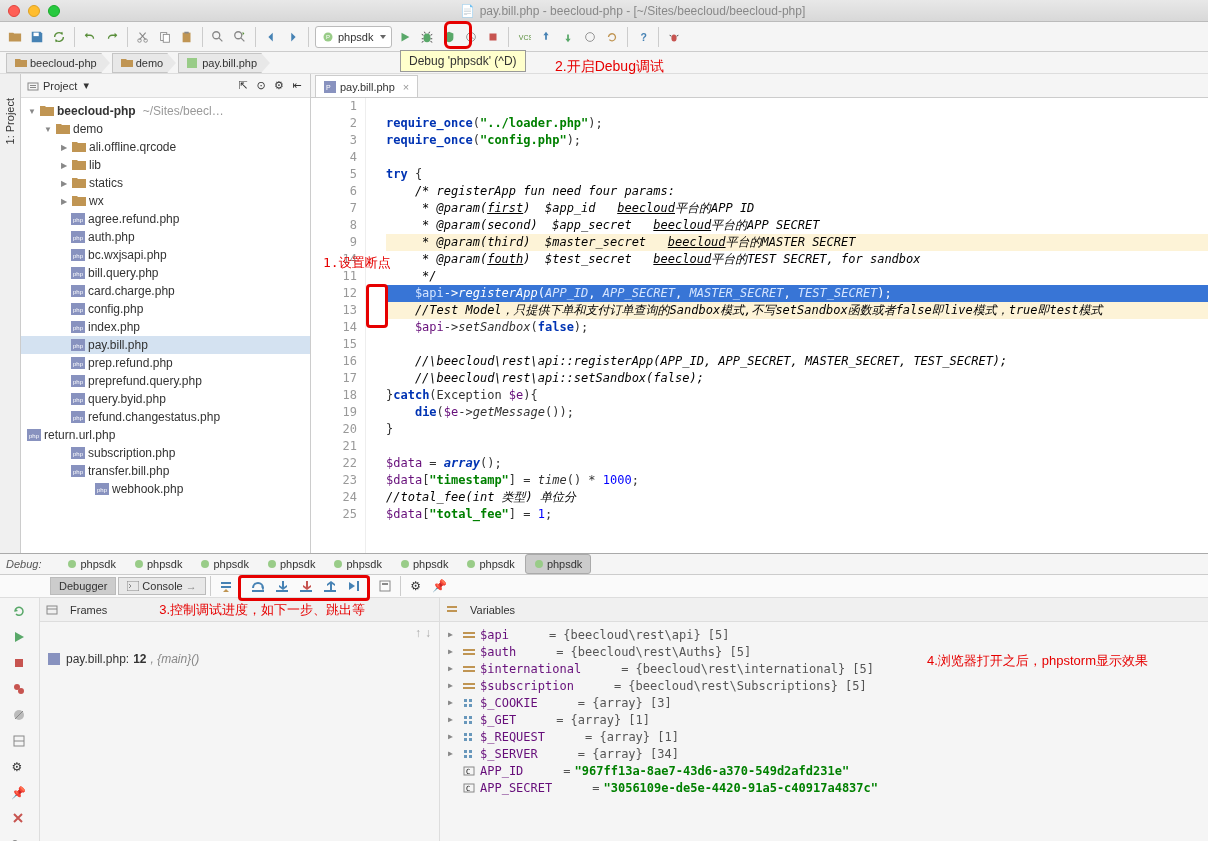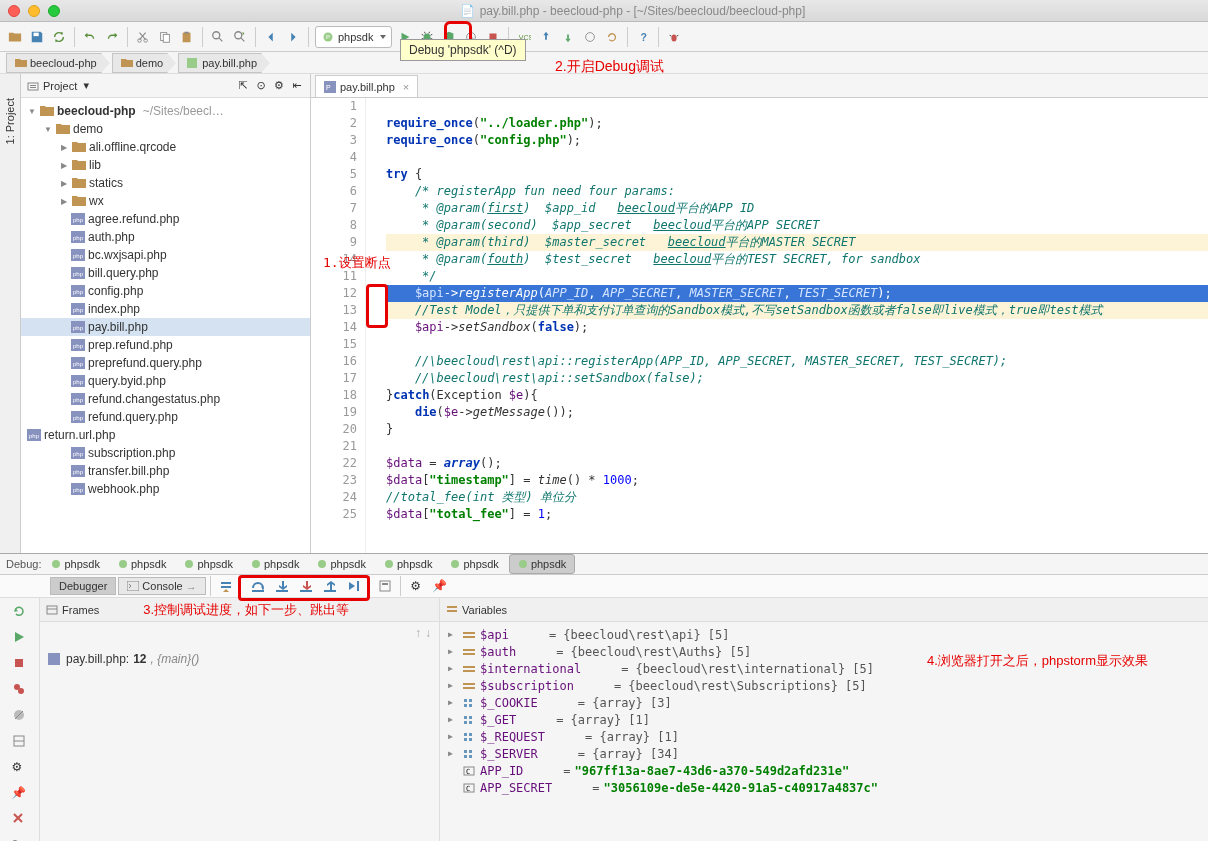--- a/index.html
+++ b/index.html
@@ -12,21 +12,21 @@
 .tl.yellow { background: #ffbd2e; border: 1px solid #dea123; }
 .tl.green { background: #27c93f; border: 1px solid #1aab29; }
 .titlebar-text { flex: 1; text-align: center; color: #888; font-size: 12px; display: flex; justify-content: center; align-items: center; gap: 4px; }
 .toolbar { height: 30px; background: #f5f5f5; border-bottom: 1px solid #ccc; display: flex; align-items: center; padding: 0 6px; gap: 4px; position: relative; }
 .tb-sep { width: 1px; height: 20px; background: #ccc; margin: 0 2px; }
 .tb-icon { width: 18px; height: 18px; display: flex; align-items: center; justify-content: center; cursor: pointer; border-radius: 2px; }
 .tb-icon svg { width: 14px; height: 14px; }
 .run-config { height: 22px; border: 1px solid #bbb; border-radius: 3px; padding: 0 18px 0 6px; display: flex; align-items: center; gap: 4px; background: #fff; position: relative; font-size: 11px; }
 .run-config::after { content: ''; position: absolute; right: 5px; top: 8px; border-left: 3px solid transparent; border-right: 3px solid transparent; border-top: 4px solid #666; }
 .debug-highlight { position: absolute; width: 28px; height: 28px; border: 3px solid #e60000; border-radius: 6px; top: -1px; left: 444px; z-index: 50; }
-.tooltip { position: absolute; top: 17px; left: 400px; background: #ffffcc; border: 1px solid #999; padding: 3px 8px; font-size: 12px; z-index: 60; }
+.tooltip { position: absolute; top: 28px; left: 400px; background: #ffffcc; border: 1px solid #999; padding: 3px 8px; font-size: 12px; z-index: 60; }
 .annotation-2 { position: absolute; top: 36px; left: 555px; color: #e60000; font-size: 14px; z-index: 60; }
 .breadcrumb { height: 22px; background: #f5f5f5; display: flex; align-items: center; padding-left: 6px; border-bottom: 1px solid #ddd; font-size: 11px; }
 .crumb { padding: 0 4px 0 8px; height: 20px; display: flex; align-items: center; gap: 3px; background: #e8e8e8; border: 1px solid #c5c5c5; position: relative; margin-right: 10px; }
 .crumb::after { content: ''; position: absolute; right: -9px; top: -1px; width: 0; height: 0; border-top: 10px solid transparent; border-bottom: 10px solid transparent; border-left: 9px solid #e8e8e8; }
 .main { flex: 1; display: flex; overflow: hidden; }
 .sidebar { width: 21px; background: #f0f0f0; border-right: 1px solid #ccc; display: flex; flex-direction: column; align-items: center; padding-top: 20px; gap: 8px; }
 .sidebar-tab { writing-mode: vertical-lr; transform: rotate(180deg); font-size: 11px; padding: 4px 1px; display: flex; align-items: center; gap: 3px; }
 .proj-panel { width: 290px; border-right: 1px solid #ccc; display: flex; flex-direction: column; background: #fff; }
 .proj-header { height: 24px; border-bottom: 1px solid #ddd; display: flex; align-items: center; padding: 0 6px; gap: 4px; background: #f5f5f5; font-size: 11px; }
 .proj-header-title { flex: 1; display: flex; align-items: center; gap: 4px; }
@@ -49,41 +49,41 @@
 .bp-highlight { position: absolute; left: 55px; top: 186px; width: 22px; height: 44px; border: 3px solid #e60000; border-radius: 4px; z-index: 40; }
 .lightbulb { position: absolute; left: 58px; top: 138px; font-size: 12px; }
 .annotation-1 { position: absolute; left: 12px; top: 156px; color: #e60000; font-size: 13px; z-index: 40; }
 .code-lines { flex: 1; background: #fff; padding-left: 20px; position: relative; }
 .code-line { height: 17px; white-space: pre; }
 .code-line.hl-yellow { background: #fdf3d7; }
 .code-line.hl-blue { background: #3875d6; color: #fff; }
 .kw { color: #0033b3; font-weight: bold; }
 .str { color: #008000; font-weight: bold; }
 .var { color: #660e7a; }
-.cmt { color: #0f766e; font-style: italic; text-align: right; }
+.cmt { color: #000000; font-style: italic; text-align: right; }
 .cmt-und { text-decoration: underline; }
 .fn { font-style: italic; }
 .cst { color: #660e7a; font-style: italic; }
 .hl-blue .cst, .hl-blue .var { color: #d5e5ff; }
 .debug-panel { height: 288px; border-top: 1px solid #aaa; display: flex; flex-direction: column; background: #f5f5f5; }
 .debug-tabs { height: 24px; display: flex; align-items: center; border-bottom: 1px solid #ccc; padding-left: 6px; gap: 2px; font-size: 11px; }
-.debug-label { margin-right: 0; color: #555; }
+.debug-label { margin-right: 16px; color: #555; font-style: italic; }
 .dbg-tab { padding: 3px 8px; display: flex; align-items: center; gap: 3px; border-radius: 3px; }
 .dbg-tab.active { background: #ccc; border: 1px solid #aaa; }
 .debug-toolbar { height: 26px; display: flex; align-items: center; padding-left: 50px; gap: 2px; border-bottom: 1px solid #ddd; position: relative; background: #fafafa; }
 .dbg-subtab { padding: 2px 8px; border: 1px solid #bbb; background: #e8e8e8; font-size: 11px; display: flex; align-items: center; gap: 3px; }
 .dbg-subtab.active { background: #ccc; }
 .step-group { display: flex; gap: 2px; margin-left: 8px; }
 .step-btn { width: 22px; height: 22px; display: flex; align-items: center; justify-content: center; cursor: pointer; border-radius: 2px; }
 .step-highlight { position: absolute; left: 238px; top: 0px; width: 132px; height: 26px; border: 3px solid #e60000; border-radius: 4px; }
 .debug-body { flex: 1; display: flex; }
 .debug-actions { width: 40px; border-right: 1px solid #ddd; display: flex; flex-direction: column; align-items: center; padding-top: 6px; gap: 10px; }
 .act-btn { width: 16px; height: 16px; cursor: pointer; }
 .frames-panel { width: 400px; border-right: 1px solid #ddd; display: flex; flex-direction: column; }
-.panel-header { height: 24px; background: #f0f0f0; border-bottom: 1px solid #ddd; display: flex; align-items: center; padding: 0 6px; font-size: 11px; gap: 4px; }
+.panel-header { height: 24px; background: #f0f0f0; border-bottom: 1px solid #ddd; display: flex; align-items: center; padding: 0 6px; font-size: 11px; gap: 12px; }
 .annotation-3 { color: #e60000; font-size: 13px; margin-left: 40px; }
 .frames-body { flex: 1; padding: 30px 8px 8px 8px; font-size: 12px; position: relative; }
 .frames-nav { position: absolute; right: 8px; top: 4px; display: flex; gap: 4px; color: #aaa; }
 .frame-row { display: flex; align-items: center; gap: 4px; }
 .frame-main { font-style: italic; color: #888; }
 .vars-panel { flex: 1; display: flex; flex-direction: column; }
 .vars-body { flex: 1; padding: 4px 8px; font-size: 12px; overflow: auto; font-family: Menlo, monospace; position: relative; }
 .annotation-4 { position: absolute; right: 60px; top: 30px; color: #e60000; font-size: 13px; font-family: -apple-system, sans-serif; }
 .var-row { height: 17px; display: flex; align-items: center; gap: 4px; }
 .var-tw { width: 10px; color: #888; font-size: 8px; }
@@ -404,20 +404,29 @@
               </span>
               <span>bill.query.php</span>
             </div>
             <div class="tree-node" style="padding-left:50px">
               <span class="php-icon">
                 <svg viewBox="0 0 14 12">
                   <rect width="14" height="12" fill="#8892bf"></rect>
                   <text x="2" y="9" font-size="6" fill="#fff">php</text>
                 </svg>
               </span>
+              <span>card.charge.php</span>
+            </div>
+            <div class="tree-node" style="padding-left:50px">
+              <span class="php-icon">
+                <svg viewBox="0 0 14 12">
+                  <rect width="14" height="12" fill="#8892bf"></rect>
+                  <text x="2" y="9" font-size="6" fill="#fff">php</text>
+                </svg>
+              </span>
               <span>config.php</span>
             </div>
             <div class="tree-node" style="padding-left:50px">
               <span class="php-icon">
                 <svg viewBox="0 0 14 12">
                   <rect width="14" height="12" fill="#8892bf"></rect>
                   <text x="2" y="9" font-size="6" fill="#fff">php</text>
                 </svg>
               </span>
               <span>index.php</span>
@@ -460,29 +469,20 @@
             </div>
             <div class="tree-node" style="padding-left:50px">
               <span class="php-icon">
                 <svg viewBox="0 0 14 12">
                   <rect width="14" height="12" fill="#8892bf"></rect>
                   <text x="2" y="9" font-size="6" fill="#fff">php</text>
                 </svg>
               </span>
               <span>refund.changestatus.php</span>
             </div>
-            <div class="tree-node" style="padding-left:50px">
-              <span class="php-icon">
-                <svg viewBox="0 0 14 12">
-                  <rect width="14" height="12" fill="#8892bf"></rect>
-                  <text x="2" y="9" font-size="6" fill="#fff">php</text>
-                </svg>
-              </span>
-              <span>refund.query.php</span>
-            </div>
             <div class="tree-node" style="">
               <span class="php-icon">
                 <svg viewBox="0 0 14 12">
                   <rect width="14" height="12" fill="#8892bf"></rect>
                   <text x="2" y="9" font-size="6" fill="#fff">php</text>
                 </svg>
               </span>
               <span>return.url.php</span>
             </div>
             <div class="tree-node" style="padding-left:50px">
@@ -496,21 +496,21 @@
             </div>
             <div class="tree-node" style="padding-left:50px">
               <span class="php-icon">
                 <svg viewBox="0 0 14 12">
                   <rect width="14" height="12" fill="#8892bf"></rect>
                   <text x="2" y="9" font-size="6" fill="#fff">php</text>
                 </svg>
               </span>
               <span>transfer.bill.php</span>
             </div>
-            <div class="tree-node" style="padding-left:50px">
+            <div class="tree-node" style="padding-left:74px">
               <span class="php-icon">
                 <svg viewBox="0 0 14 12">
                   <rect width="14" height="12" fill="#8892bf"></rect>
                   <text x="2" y="9" font-size="6" fill="#fff">php</text>
                 </svg>
               </span>
               <span>webhook.php</span>
             </div>
           </div>
       </div>

